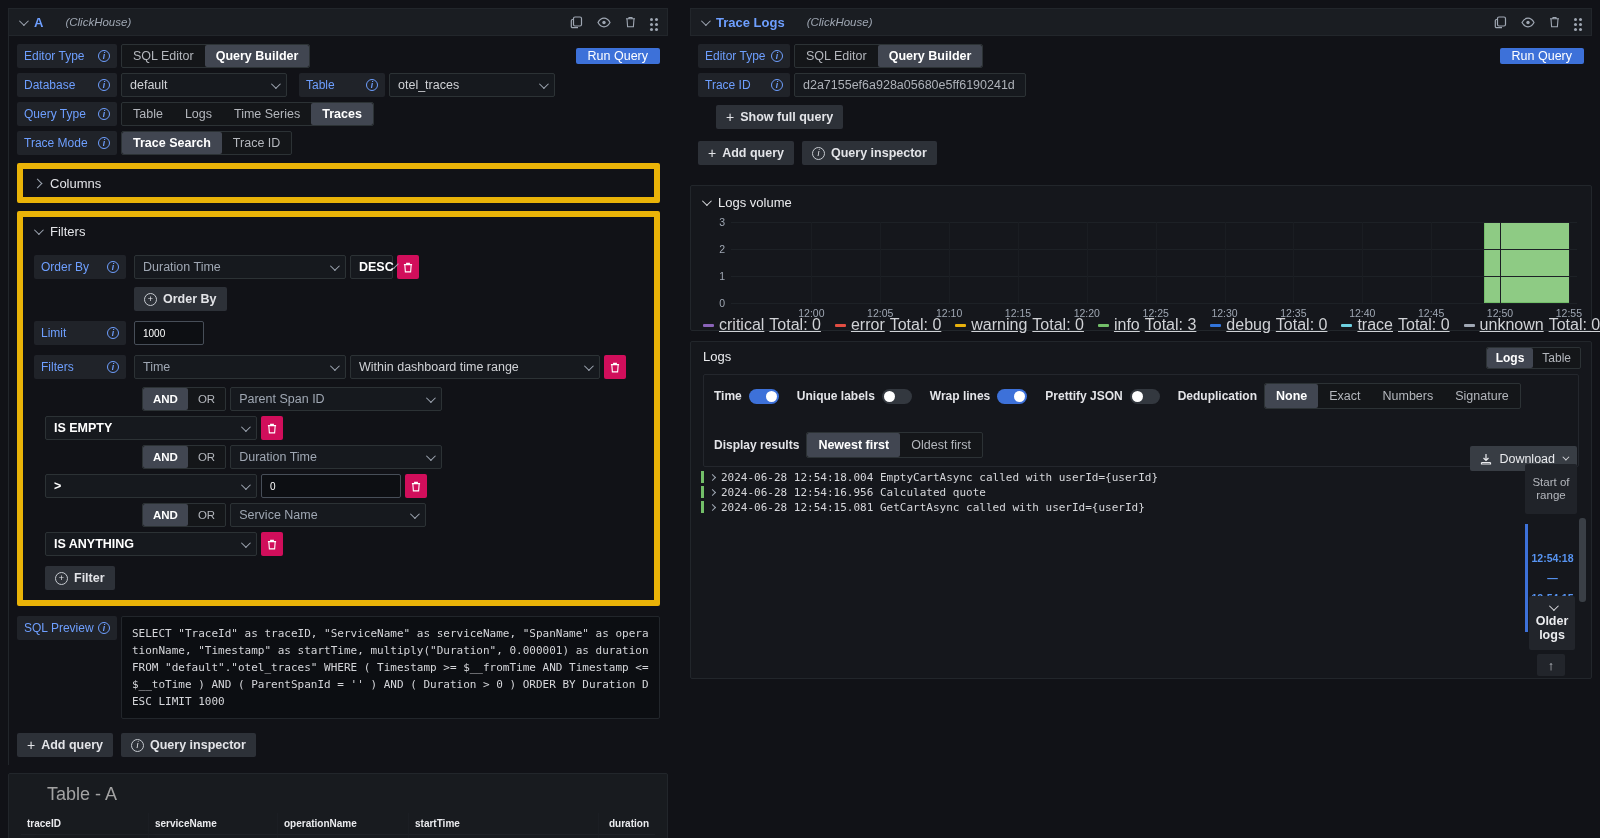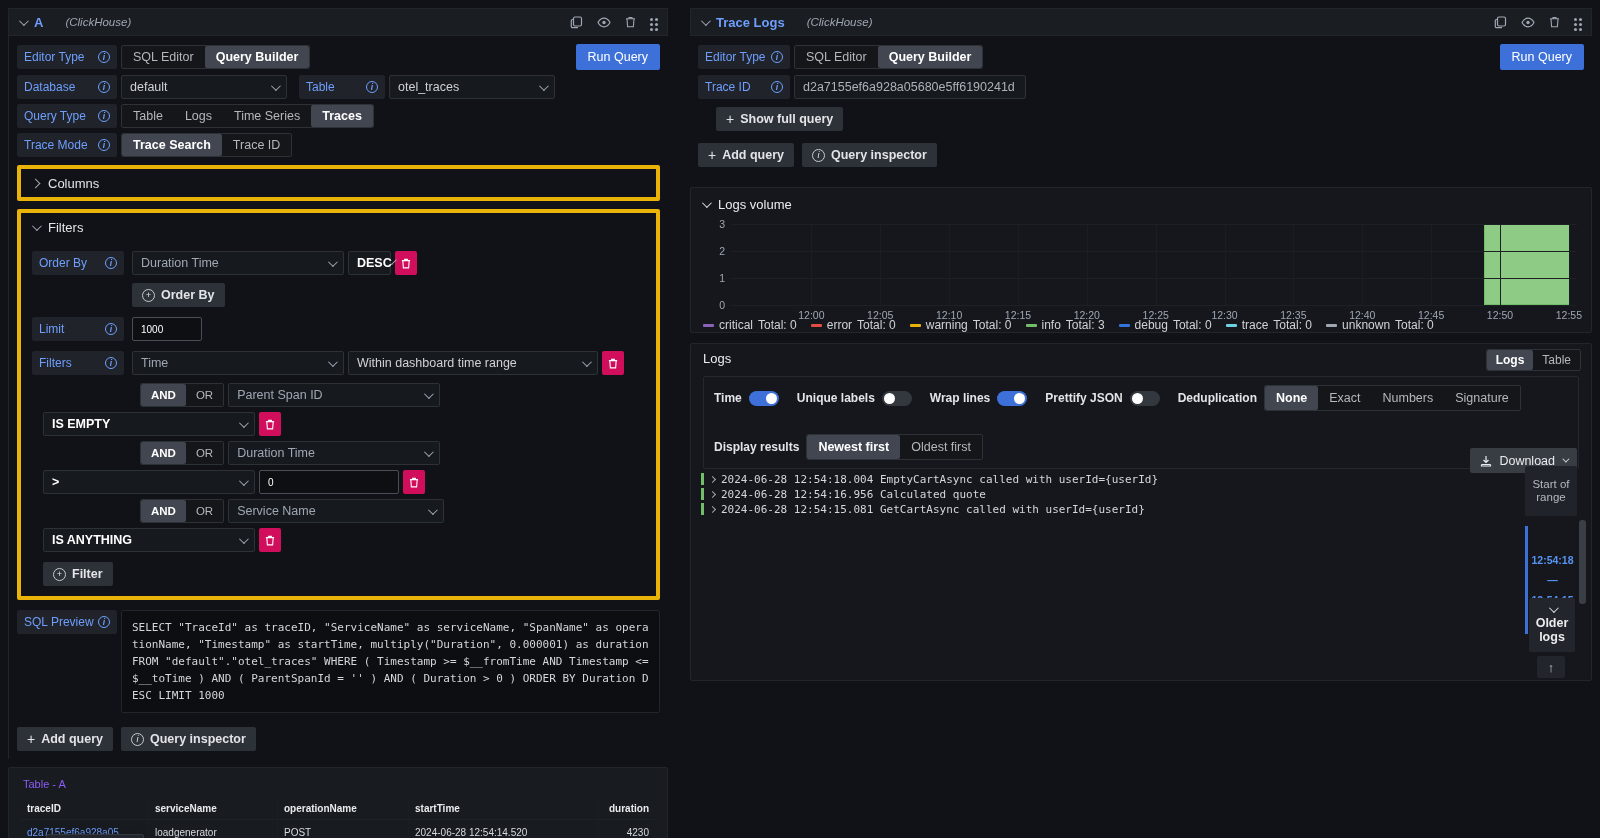--- a/index.html
+++ b/index.html
@@ -49,50 +49,50 @@
   .seg.mini { height:22px; } .seg.mini span { padding:0 9px; font-size:12px; }
   .select {
     height:24px; background:#16191e; border:1px solid #2c3235; border-radius:2px;
     display:flex; align-items:center; justify-content:space-between;
     padding:0 8px; color:#d0d2d6; font-size:12.5px;
   }
   .tinput {
     height:24px; background:#0d0f13; border:1px solid #474e58; border-radius:2px;
     color:#fff; font-size:10px; padding:0 8px; display:flex; align-items:center;
   }
-  .btn-blue { margin-left:auto; height:26px; background:#3d71d9; color:#fff;
+  .btn-blue { margin-left:auto; height:16px; background:#3d71d9; color:#fff;
     border-radius:2px; padding:0 12px; display:flex; align-items:center;
     font-size:12.5px; font-weight:500; cursor:pointer; }
   .btn-sec { height:24px; background:#2d3138; border-radius:2px; padding:0 10px;
     display:flex; align-items:center; gap:6px; color:#e3e4e8; font-size:12.5px;
     font-weight:500; cursor:pointer; }
   .btn-pink { width:22px; height:24px; background:#d10e5b; border-radius:2px;
     display:flex; align-items:center; justify-content:center; color:#fff;
     cursor:pointer; flex:none; }
   .plus { font-size:14px; font-weight:400; }
   .circ-i { width:13px; height:13px; border:1px solid #c7cbd1; border-radius:50%;
     font-size:9px; line-height:11px; text-align:center; font-style:italic; }
 
-  .section { border:4px solid #eab308; border-radius:2px; margin:8px 0; }
+  .section { border:6px solid #eab308; border-radius:2px; margin:8px 0; }
   .sec-head { height:28px; display:flex; align-items:center; gap:9px; padding:0 11px;
     font-weight:500; color:#e3e4e8; cursor:pointer; }
   .sec-body { padding:2px 11px 10px 11px; }
   .indent { margin-left:108px; }
   .andor span { padding:0 10px; font-size:11.5px; }
 
   .sqlrow { display:flex; align-items:flex-start; margin:10px 0 0 0; gap:4px; }
   .sqlbox { flex:1; background:#0c0e12; border:1px solid #22262b; border-radius:2px;
     font-family:"DejaVu Sans Mono", monospace; font-size:11px; line-height:17px;
     color:#d5d6da; padding:8px 10px; white-space:pre-wrap; word-break:break-all; }
   .actions { display:flex; gap:8px; margin:14px 0 0 0; padding-bottom:8px; }
 
   
   .panel { background:#181b1f; border:1px solid #22262b; border-radius:2px; }
   .table-panel { position:relative; margin-top:8px; height:230px; padding:8px 12px; }
-  .ptitle { font-weight:500; color:#8b5cf6; font-size:11px; padding:2px 0 8px 2px; }
+  .ptitle { font-weight:500; color:#a3a3a3; font-size:18px; padding:2px 0 8px 2px;margin-left:24px; }
   .tr { display:grid; grid-template-columns:128px 129px 131px 190px 1fr; }
   .tr > div { height:25px; display:flex; align-items:center; padding:0 6px;
     border-bottom:1px solid #1e2126; border-right:1px solid #1b1e23;
     font-size:10px; white-space:nowrap; overflow:hidden; }
   .tr > div:last-child { justify-content:flex-end; border-right:none; }
   .tr.head > div { font-weight:700; color:#eaebee; height:22px; }
   .cell-link { color:#6e9fff; cursor:pointer; }
   .dlmenu { position:absolute; left:37px; top:66px; width:98px;
     background:#22252c; border:1px solid #34383f; border-radius:2px;
     box-shadow:0 6px 14px rgba(0,0,0,.55); z-index:5; padding-bottom:5px; }
@@ -106,21 +106,21 @@
   .plot { position:absolute; left:28px; right:0; top:0; bottom:0;
     border-bottom:1px solid #2c3235; }
   .gridh { position:absolute; left:0; right:0; height:1px; background:#1d2126; }
   .gridv { position:absolute; top:0; bottom:0; width:1px; background:#1a1d22; }
   .ylab { position:absolute; left:-28px; width:22px; text-align:right;
     font-size:10.5px; color:#9fa7b3; transform:translateY(-50%); }
   .xlab { position:absolute; top:100%; margin-top:4px; transform:translateX(-50%);
     font-size:10.5px; color:#9fa7b3; }
   .bar { position:absolute; bottom:0; background:#8ecb84; border:1px solid #73bf69; }
   .legend { position:absolute; left:12px; top:130px; display:flex; gap:14px;
-    font-size:12px; color:#d0d2d6; align-items:center; }
+    font-size:16px; color:#d0d2d6; align-items:center;text-decoration:underline; }
   .litem { display:flex; align-items:center; gap:5px; white-space:nowrap; }
   .swatch { width:11px; height:3px; border-radius:1px; display:inline-block; }
 
   
   .logs-panel { position:relative; margin-top:10px; height:338px; background:#15171c; }
   .logs-title { position:absolute; left:12px; top:7px; font-weight:500; color:#eaebee; }
   .logs-viewseg { position:absolute; right:10px; top:5px; }
   .controls { position:absolute; left:12px; right:12px; top:32px;
     border:1px solid #24272d; border-radius:2px; padding:8px 10px; }
   .ctrl-row { display:flex; align-items:center; gap:7px; }
@@ -364,21 +364,21 @@
                     <path d="M1 2.8h9M4 2.8V1.5h3v1.3M2 2.8l.6 8h5.8l.6-8" fill="none" stroke="#fff" stroke-width="1.2"></path>
                   </svg>
                 </div>
             </div>
 
             <div class="erow indent">
               <div class="seg andor">
                 <span class="active">AND</span>
                 <span>OR</span>
               </div>
-              <div class="select" style="width:216px">
+              <div class="select" style="width:196px">
                 <span class="muted">Service Name</span>
                   <span class="chev down"></span>
               </div>
             </div>
             <div class="erow" style="margin-left:11px">
               <div class="select" style="width:212px">
                 <span style="color:#fff;font-weight:600">IS ANYTHING</span>
                   <span class="chev down"></span>
               </div>
               <div class="btn-pink">

